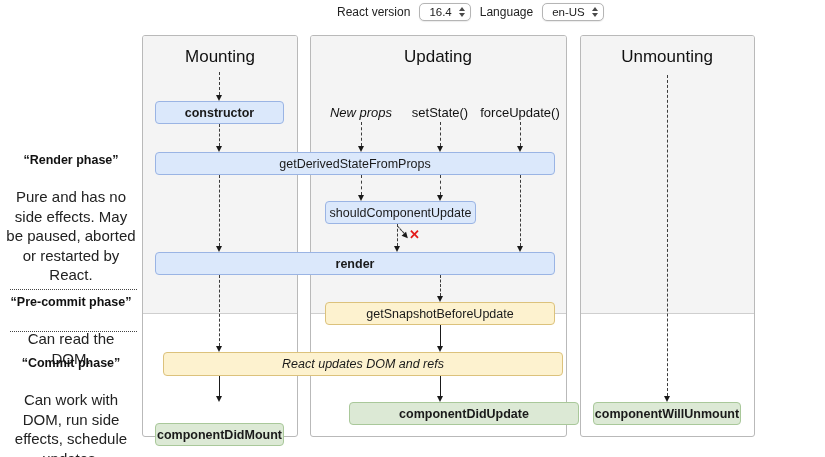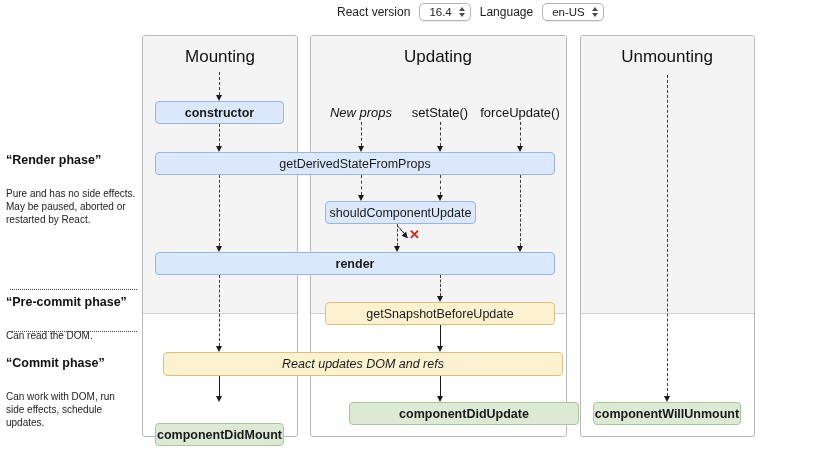--- a/index.html
+++ b/index.html
@@ -38,23 +38,23 @@
   
   .arr { position:absolute; width:0; z-index:4; }
   .arr.dashed { border-left:1px dashed #3c3c3c; }
   .arr.solid  { border-left:1.5px solid #1a1a1a; }
   .arr::after { content:""; position:absolute; left:-4px; bottom:-6px; width:0; height:0;
                 border-left:3.5px solid transparent; border-right:3.5px solid transparent; border-top:6px solid #1a1a1a; }
   .arr.diag { transform:rotate(-42deg); transform-origin:top center; }
   .xmark { position:absolute; font-size:13px; font-weight:bold; color:#e31b1b; z-index:6; }
 
   
-  .phase { position:absolute; left:6px; width:130px; }
+  .phase { position:absolute; left:6px; width:130px; text-align:center; }
   .phase .ph-title { font-size:12.5px; font-weight:bold; color:#111; margin-bottom:3px; }
-  .phase .ph-desc { font-size:10px; line-height:1.3; color:#222;margin-top:20px; }
+  .phase .ph-desc { font-size:15px; line-height:1.3; color:#222;margin-top:20px; }
   .sep { position:absolute; left:10px; width:127px; border-top:1px dotted #444; }
 </style>
 </head>
 <body>
 
 <div id="page">
 
   <div class="toolbar">
     <span>React version</span>
     <span class="select">

